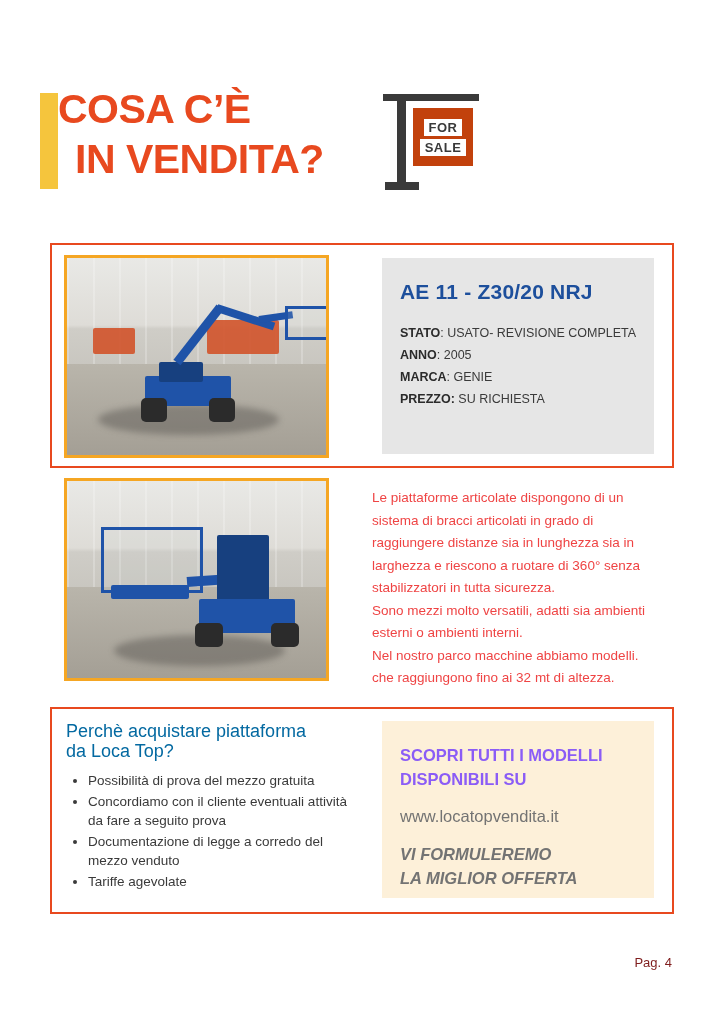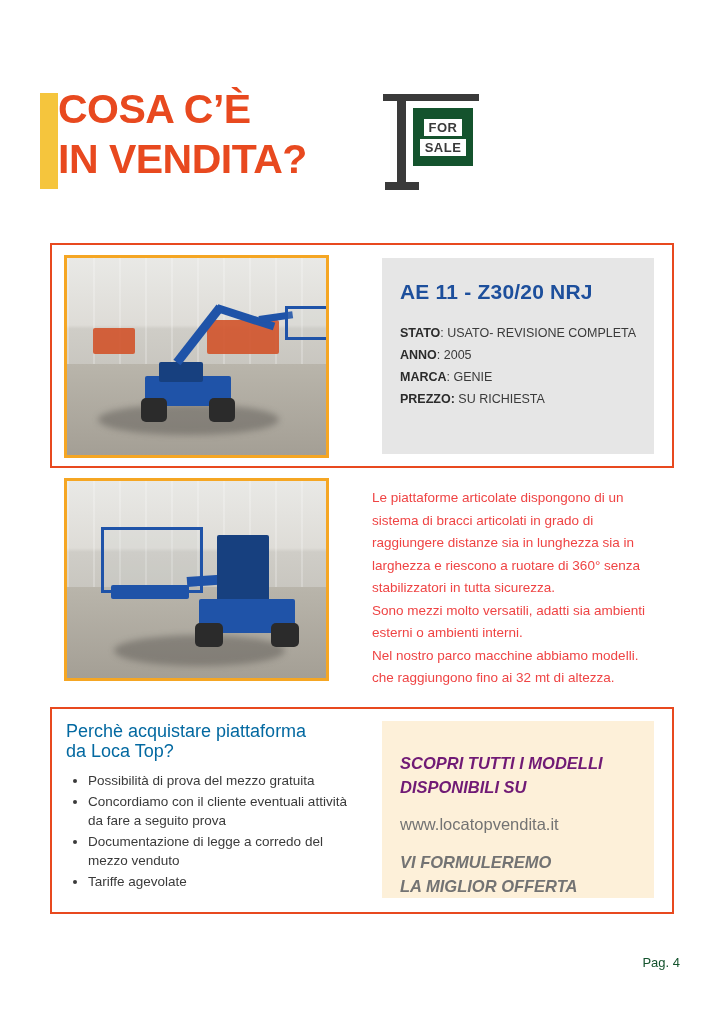--- a/index.html
+++ b/index.html
@@ -36,21 +36,21 @@
     position: absolute;
     left: 18px;
     top: -4px;
     font-family: "Liberation Sans", sans-serif;
     font-weight: bold;
     font-size: 41px;
     line-height: 50px;
     letter-spacing: -0.5px;
     color: #e8491f;
   }
-  .title-line2 { color: #e8491f; }
+  .title-line2 { color: #e8491f; padding-left: 17px; }
 
   
   .forsale {
     position: absolute;
     left: 335px;
     top: -2px;
     width: 110px;
     height: 108px;
   }
   .fs-top {
@@ -76,21 +76,21 @@
     width: 34px;
     height: 8px;
     background: #3a3a3a;
   }
   .fs-board {
     position: absolute;
     left: 38px;
     top: 22px;
     width: 60px;
     height: 58px;
-    background: #14532d;
+    background: #c2410c;
     display: flex;
     flex-direction: column;
     align-items: center;
     justify-content: center;
     gap: 3px;
   }
   .fs-word {
     background: #ffffff;
     color: #3a3a3a;
     font-weight: bold;
@@ -265,49 +265,48 @@
     position: absolute;
     left: 382px;
     top: 721px;
     width: 272px;
     height: 177px;
     background: #fdf0d9;
     box-sizing: border-box;
     padding: 22px 18px 0 18px;
   }
   .cta-line1 {
-    font-style: italic;
     font-weight: bold;
     font-size: 16.5px;
     line-height: 24px;
-    color: #701a75;
-    margin: 8px 0 16px 0;
+    color: #8b5cf6;
+    margin: 0 0 16px 0;
   }
   .cta-url {
     font-size: 16.5px;
     color: #737373;
     margin: 0 0 16px 0;
     text-decoration: none;
     display: block;
   }
   .cta-line3 {
     font-style: italic;
     font-weight: bold;
     font-size: 16.5px;
     line-height: 24px;
     color: #737373;
     margin: 0;
   }
 
   .page-num {
     position: absolute;
-    right: 44px;
+    right: 52px;
     top: 955px;
     font-size: 13px;
-    color: #14532d;
+    color: #7f1d1d;
     text-align: center;
   }
 </style>
 </head>
 <body>
 
 <div class="header">
   <div class="title-bar"></div>
   <div class="title-block">
     <div>COSA C’È</div>

